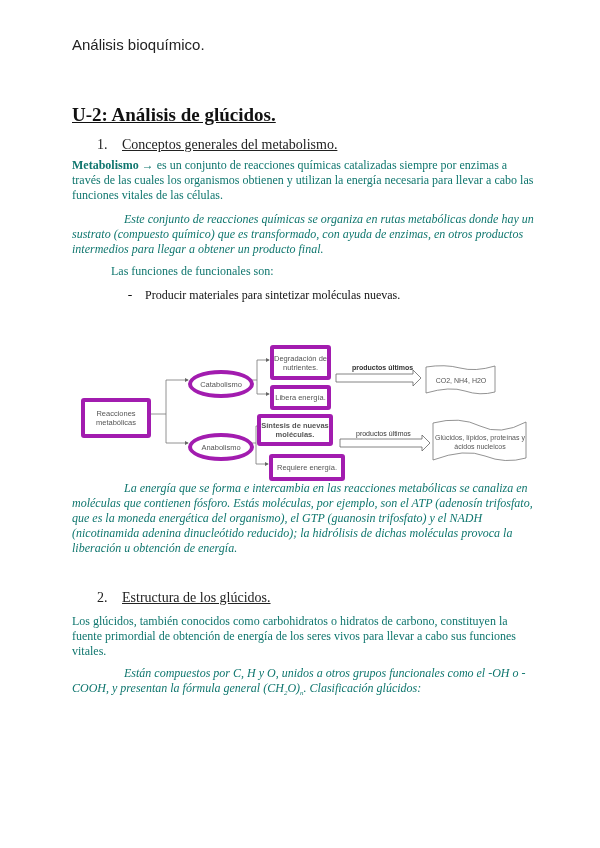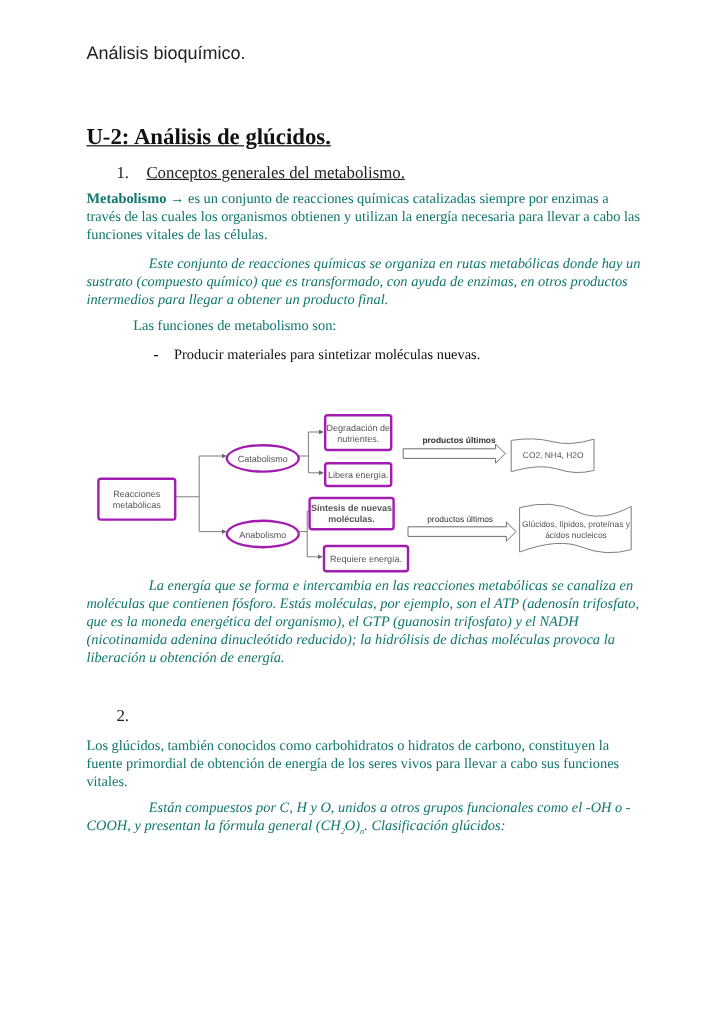--- a/index.html
+++ b/index.html
@@ -13,21 +13,21 @@
   .sec-head .num { position:absolute; left:0; }
   .sec-head .txt { position:absolute; left:25px; text-decoration:underline; white-space:nowrap; }
   .para { left:72px; width:462px; font-size:12px; line-height:15px; color:#0f766e; }
   .para p { margin:0; }
   .indent { text-indent:52px;font-style:italic; }
   .bullets { left:128px; font-size:12px; line-height:15px; }
   .bullets .b { position:relative; padding-left:17px; white-space:nowrap; }
   .bullets .b .dash { position:absolute; left:0; }
   
   .diagram { left:80px; top:338px; width:460px; height:145px; }
-  .dnode { position:absolute; border:2px solid #a21caf; border-radius:3px; background:#fff; font-family:"Liberation Sans","DejaVu Sans",sans-serif; font-size:7.5px; color:#555; display:flex; align-items:center; justify-content:center; text-align:center; line-height:9px; }
+  .dnode { position:absolute; border:4px solid #a21caf; border-radius:3px; background:#fff; font-family:"Liberation Sans","DejaVu Sans",sans-serif; font-size:7.5px; color:#555; display:flex; align-items:center; justify-content:center; text-align:center; line-height:9px; }
   .oval { border-radius:50%; }
   .dlabel { position:absolute; font-family:"Liberation Sans","DejaVu Sans",sans-serif; font-size:7px; color:#333; font-weight:bold; white-space:nowrap; }
   .wave { position:absolute; font-family:"Liberation Sans","DejaVu Sans",sans-serif; font-size:7px; color:#555; text-align:center; line-height:9px; display:flex; align-items:center; justify-content:center; }
   sub { font-size:7px; }
 </style>
 </head>
 <body>
 
 <div class="abs sans running-header">Análisis bioquímico.</div>
 
@@ -39,21 +39,21 @@
 </div>
 
 <div class="abs serif para" style="top:158px;">
   <p><b>Metabolismo</b> <span>→</span><span> es un conjunto de reacciones químicas catalizadas siempre por enzimas a través de las cuales los organismos obtienen y utilizan la energía necesaria para llevar a cabo las funciones vitales de las células.</span></p>
 </div>
 
 <div class="abs serif para" style="top:212px;">
   <p class="indent">Este conjunto de reacciones químicas se organiza en rutas metabólicas donde hay un sustrato (compuesto químico) que es transformado, con ayuda de enzimas, en otros productos intermedios para llegar a obtener un producto final.</p>
 </div>
 
-<div class="abs serif para" style="top:264px; left:111px;">Las funciones de metabolismo son:</div>
+<div class="abs serif para" style="top:264px; left:111px;">Las funciones de funcionales son:</div>
 
 <div class="abs serif bullets" style="top:288px;">
   <div class="b"><span class="dash">-</span></div>
   <div class="b"><span class="dash">-</span><span>Producir materiales para sintetizar moléculas nuevas.</span></div>
 </div>
 
 <div class="abs diagram">
   <svg width="460" height="145" style="position:absolute;left:0;top:0;">
     <defs>
       <marker id="ah" markerWidth="5" markerHeight="5" refX="4" refY="2.5" orient="auto">
@@ -104,20 +104,21 @@
   <div class="wave" style="left:348px; top:32px; width:66px; height:20px;">CO2, NH4, H2O</div>
   <div class="wave" style="left:355px; top:90px; width:90px; height:28px;">Glúcidos, lípidos, proteínas y ácidos nucleicos</div>
 </div>
 
 <div class="abs serif para" style="top:481px;">
   <p class="indent">La energía que se forma e intercambia en las reacciones metabólicas se canaliza en moléculas que contienen fósforo. Estás moléculas, por ejemplo, son el ATP  (adenosín trifosfato, que es la moneda energética del organismo), el GTP (guanosin trifosfato) y el NADH (nicotinamida adenina dinucleótido reducido); la hidrólisis de dichas moléculas provoca la liberación u obtención de energía.</p>
 </div>
 
 <div class="abs serif sec-head" style="left:97px; top:590px; width:400px; height:18px;">
   <span class="num">2.</span>
+  <span class="txt">Estructura de los glúcidos.</span>
 </div>
 
 <div class="abs serif para" style="top:614px;">
   <p>Los glúcidos, también conocidos como carbohidratos o hidratos de carbono, constituyen la fuente primordial de obtención de energía de los seres vivos para llevar a cabo sus funciones vitales.</p>
 </div>
 
 <div class="abs serif para" style="top:666px;">
   <p class="indent"><span>Están compuestos por C, H y O, unidos a otros grupos funcionales como el -OH o -COOH, y presentan la fórmula general (CH</span><sub>2</sub><span>O)</span><sub>n</sub><span>. Clasificación glúcidos:</span></p>
 </div>
 

